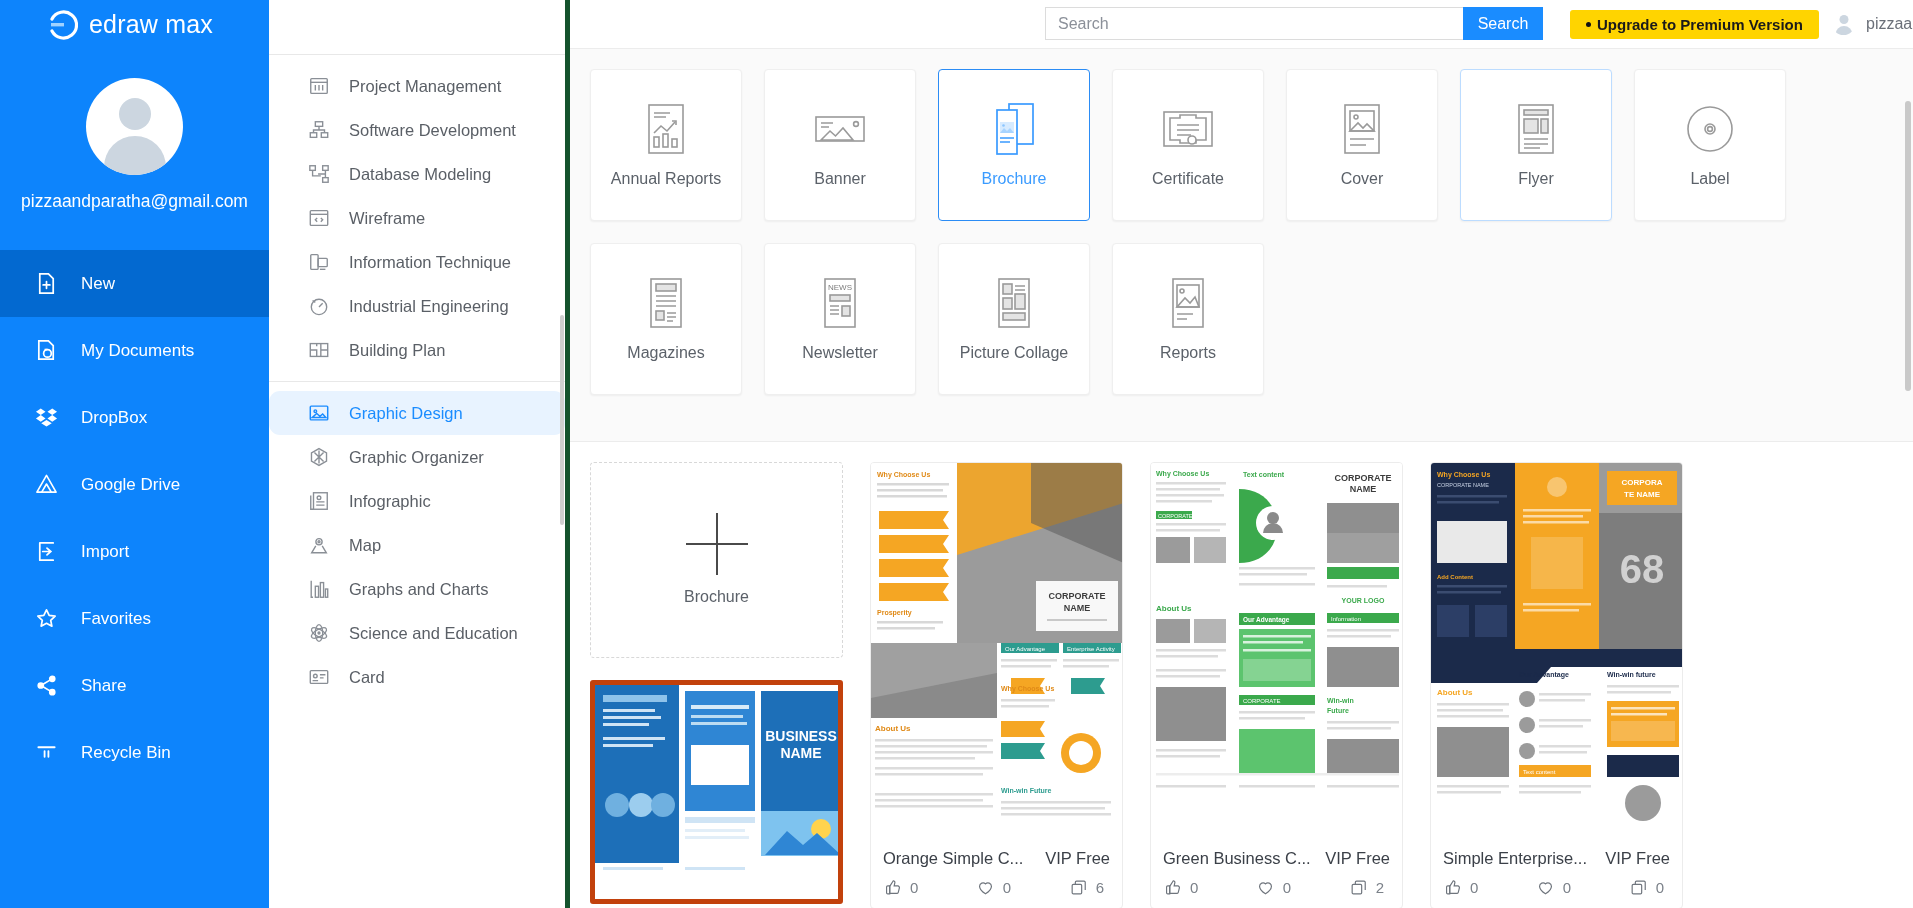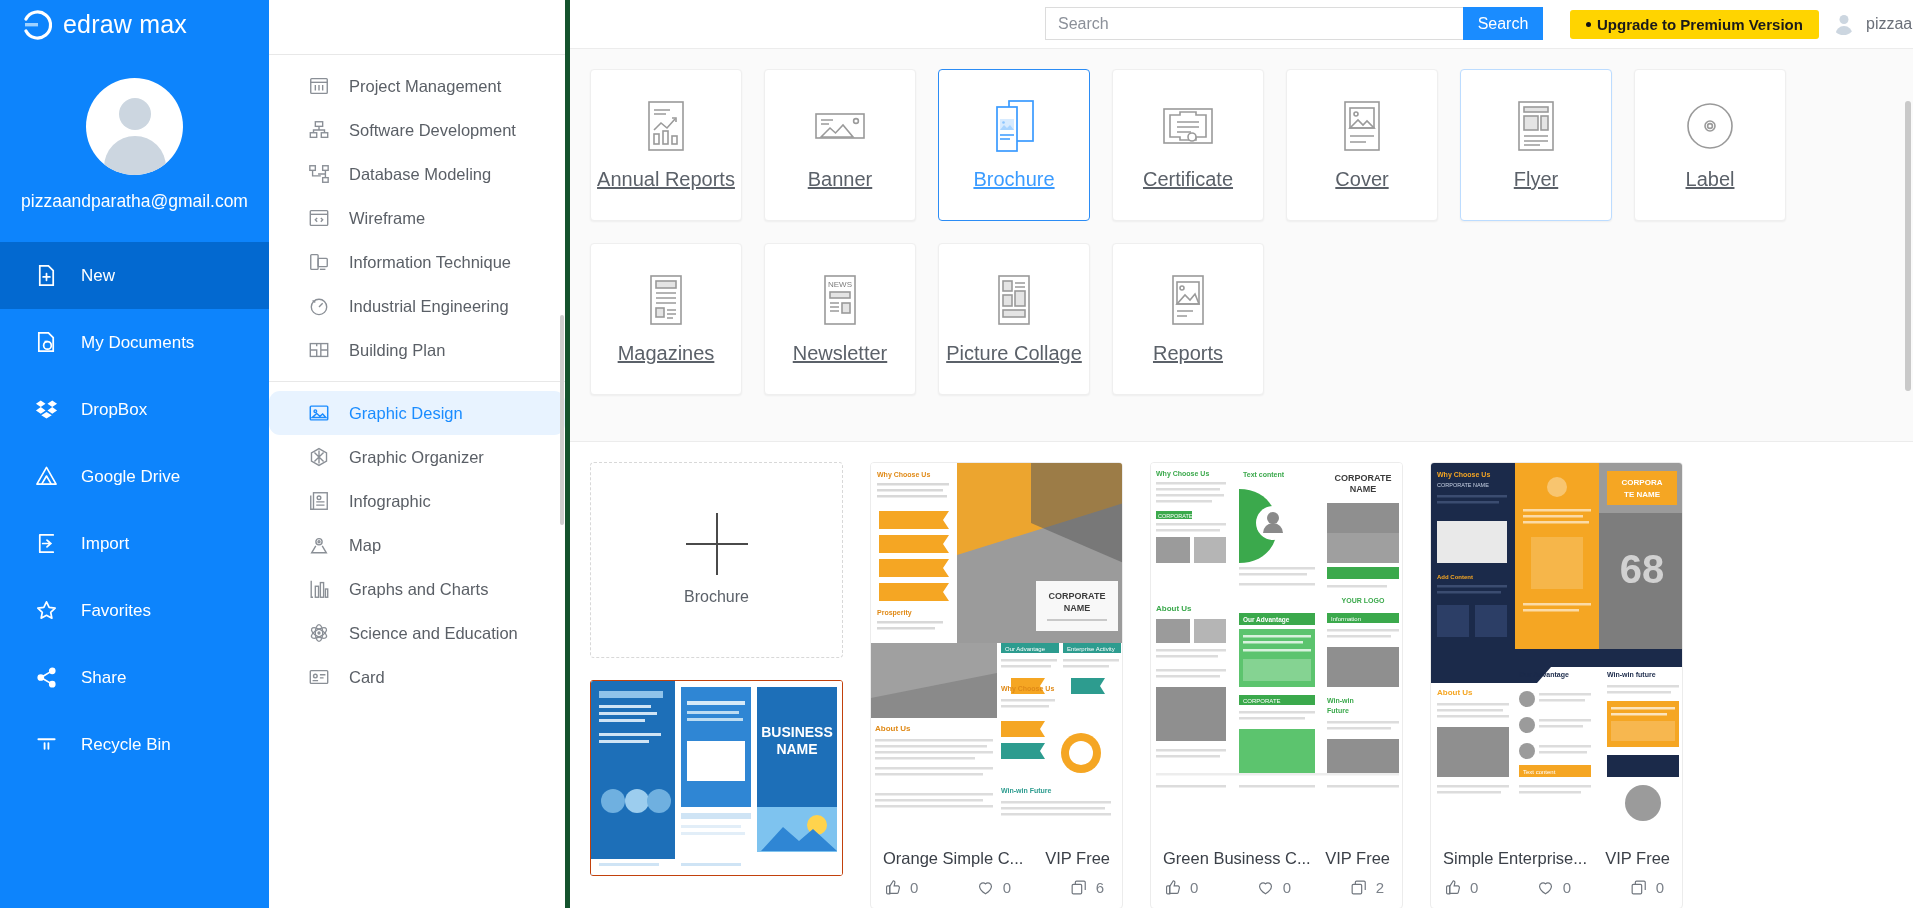--- a/index.html
+++ b/index.html
@@ -14,21 +14,21 @@
   
   .sidebar {
     width: 269px; height: 908px;
     background: #0d84fc;
     flex: 0 0 269px;
     display: flex; flex-direction: column;
     position: relative; z-index: 5;
   }
   .brand {
     height: 49px; display: flex; align-items: center;
-    padding-left: 22px; gap: 11px;
+    padding-left: 22px; gap: 11px; margin-left: 26px;
   }
   .brand-logo { width: 30px; height: 30px; flex: 0 0 30px; }
   .brand-name {
     color: #ffffff; font-size: 25px; letter-spacing: .2px; font-weight: 400;
   }
   .profile {
     padding-top: 29px; display: flex; flex-direction: column;
     align-items: center; padding-bottom: 22px;
   }
   .avatar-big {
@@ -39,21 +39,21 @@
     position: absolute; width: 32px; height: 32px; border-radius: 50%;
     background: #ccd6e0; left: 50%; transform: translateX(-50%); top: 20px;
   }
   .avatar-big .body {
     position: absolute; width: 62px; height: 42px; border-radius: 31px 31px 0 0;
     background: #ccd6e0; left: 50%; transform: translateX(-50%); top: 58px;
   }
   .profile-email {
     margin-top: 16px; color: #ffffff; font-size: 17.5px;
   }
-  .nav { margin-top: 8px; }
+  .nav { margin-top: 16px; }
   .nav-item {
     height: 67px; display: flex; align-items: center;
     padding-left: 34px; gap: 22px; cursor: pointer;
     color: #ffffff; font-size: 17px;
   }
   .nav-item.active { background: #0369d0; }
   .nav-ico { width: 25px; height: 25px; flex: 0 0 25px; display:flex; align-items:center; justify-content:center; }
 
   
   .catcol {
@@ -116,21 +116,21 @@
   }
   .cards-row { display: flex; gap: 22px; margin-bottom: 22px; }
   .tcard {
     width: 152px; height: 152px; background: #ffffff; border-radius: 4px;
     border: 1px solid #efefef; display: flex; flex-direction: column;
     align-items: center; justify-content: center; gap: 14px; cursor: pointer;
     box-shadow: 0 1px 2px rgba(0,0,0,.05);
   }
   .tcard.selected { border: 1.5px solid #2b8cf5; box-shadow: none; }
   .tcard.hovered { border: 1.5px solid #bcdcff; }
-  .tcard-label { font-size: 20px; color: #5b6169; text-decoration: underline; }
+  .tcard-label { font-size: 16px; color: #5b6169; }
   .tcard.selected .tcard-label { color: #3a9bff; }
   .tcard-ico { height: 55px; display: flex; align-items: center; justify-content: center; }
 
   
   .gallery { padding: 20px 0 0 20px; display: flex; gap: 27px; }
   .new-doc {
     width: 253px; height: 196px; border: 1.5px dashed #d8d8d8; border-radius: 4px;
     display: flex; flex-direction: column; align-items: center; justify-content: center;
     gap: 13px; cursor: pointer; background: #fff;
   }
@@ -145,21 +145,21 @@
   }
   .tpl-thumb { width: 100%; height: 377px; overflow: hidden; position: relative; }
   .tpl-meta { padding: 9px 12px 11px; }
   .tpl-titlerow { display: flex; align-items: center; justify-content: space-between; }
   .tpl-title { font-size: 16.5px; color: #3b4048; max-width: 150px; white-space: nowrap; overflow: hidden; text-overflow: ellipsis; }
   .tpl-vip { font-size: 16.5px; color: #3b4048; }
   .tpl-stats { display: flex; align-items: center; justify-content: space-between; margin-top: 10px; padding-right: 6px; }
   .stat { display: flex; align-items: center; gap: 8px; font-size: 15px; color: #7b8189; }
 
   .column-left-stack { display: flex; flex-direction: column; gap: 22px; }
-  .second-thumb { width: 253px; height: 196px; border: 1px solid #c2410c; border-radius: 3px; overflow: hidden; background:#fff; }
+  .second-thumb { width: 253px; height: 224px; border: 5px solid #c2410c; border-radius: 3px; overflow: hidden; background:#fff; }
 
   .main-scrollbar {
     position: absolute; right: 2px; top: 52px; width: 6px; height: 290px;
     background: #c9c9c9; border-radius: 3px;
   }
   svg { display: block; }
 </style>
 </head>
 <body>
 

